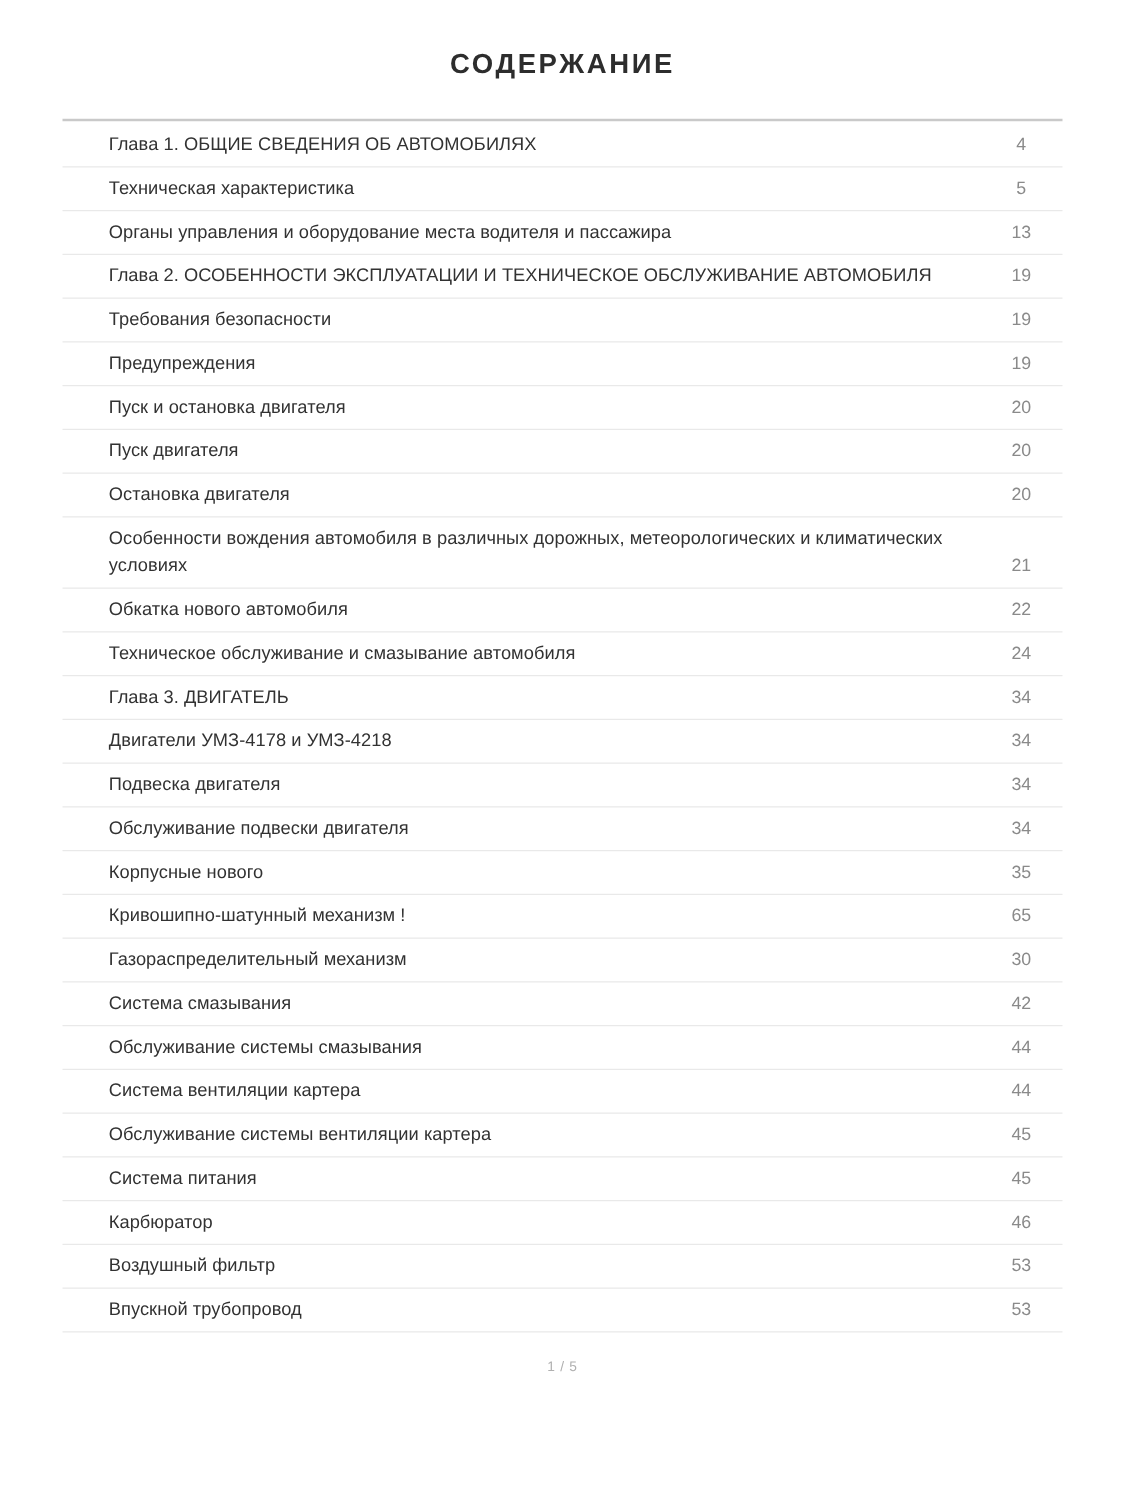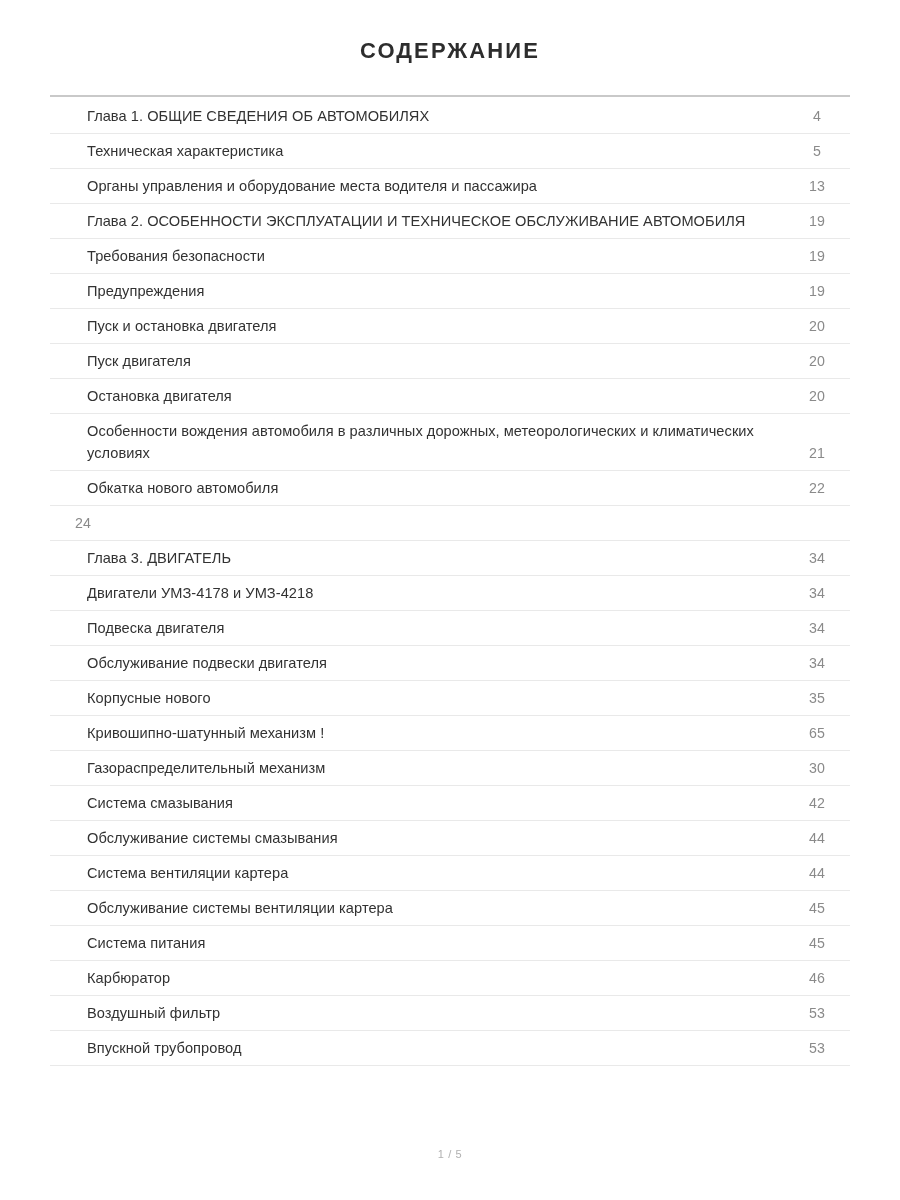--- a/index.html
+++ b/index.html
@@ -84,21 +84,21 @@
     display: flex;
     align-items: flex-end;
     justify-content: center;
   }
 
   
   .page-footer {
     position: absolute;
     left: 0;
     right: 0;
-    top: 1148px;
+    top: 1088px;
     text-align: center;
     font-size: 11px;
     color: #b0b0b0;
     letter-spacing: 0.6px;
   }
 </style>
 </head>
 <body>
 
 <div class="page">
@@ -147,20 +147,21 @@
       </div>
       <div class="toc-row">
         <div class="toc-entry">Особенности вождения автомобиля в различных дорожных, метеорологических и климатических условиях</div>
         <div class="toc-page">21</div>
       </div>
       <div class="toc-row">
         <div class="toc-entry">Обкатка нового автомобиля</div>
         <div class="toc-page">22</div>
       </div>
       <div class="toc-row">
+        <div class="toc-entry">Техническое обслуживание и смазывание автомобиля</div>
         <div class="toc-page">24</div>
       </div>
       <div class="toc-row">
         <div class="toc-entry">Глава 3. ДВИГАТЕЛЬ</div>
         <div class="toc-page">34</div>
       </div>
       <div class="toc-row">
         <div class="toc-entry">Двигатели УМЗ-4178 и УМЗ-4218</div>
         <div class="toc-page">34</div>
       </div>

